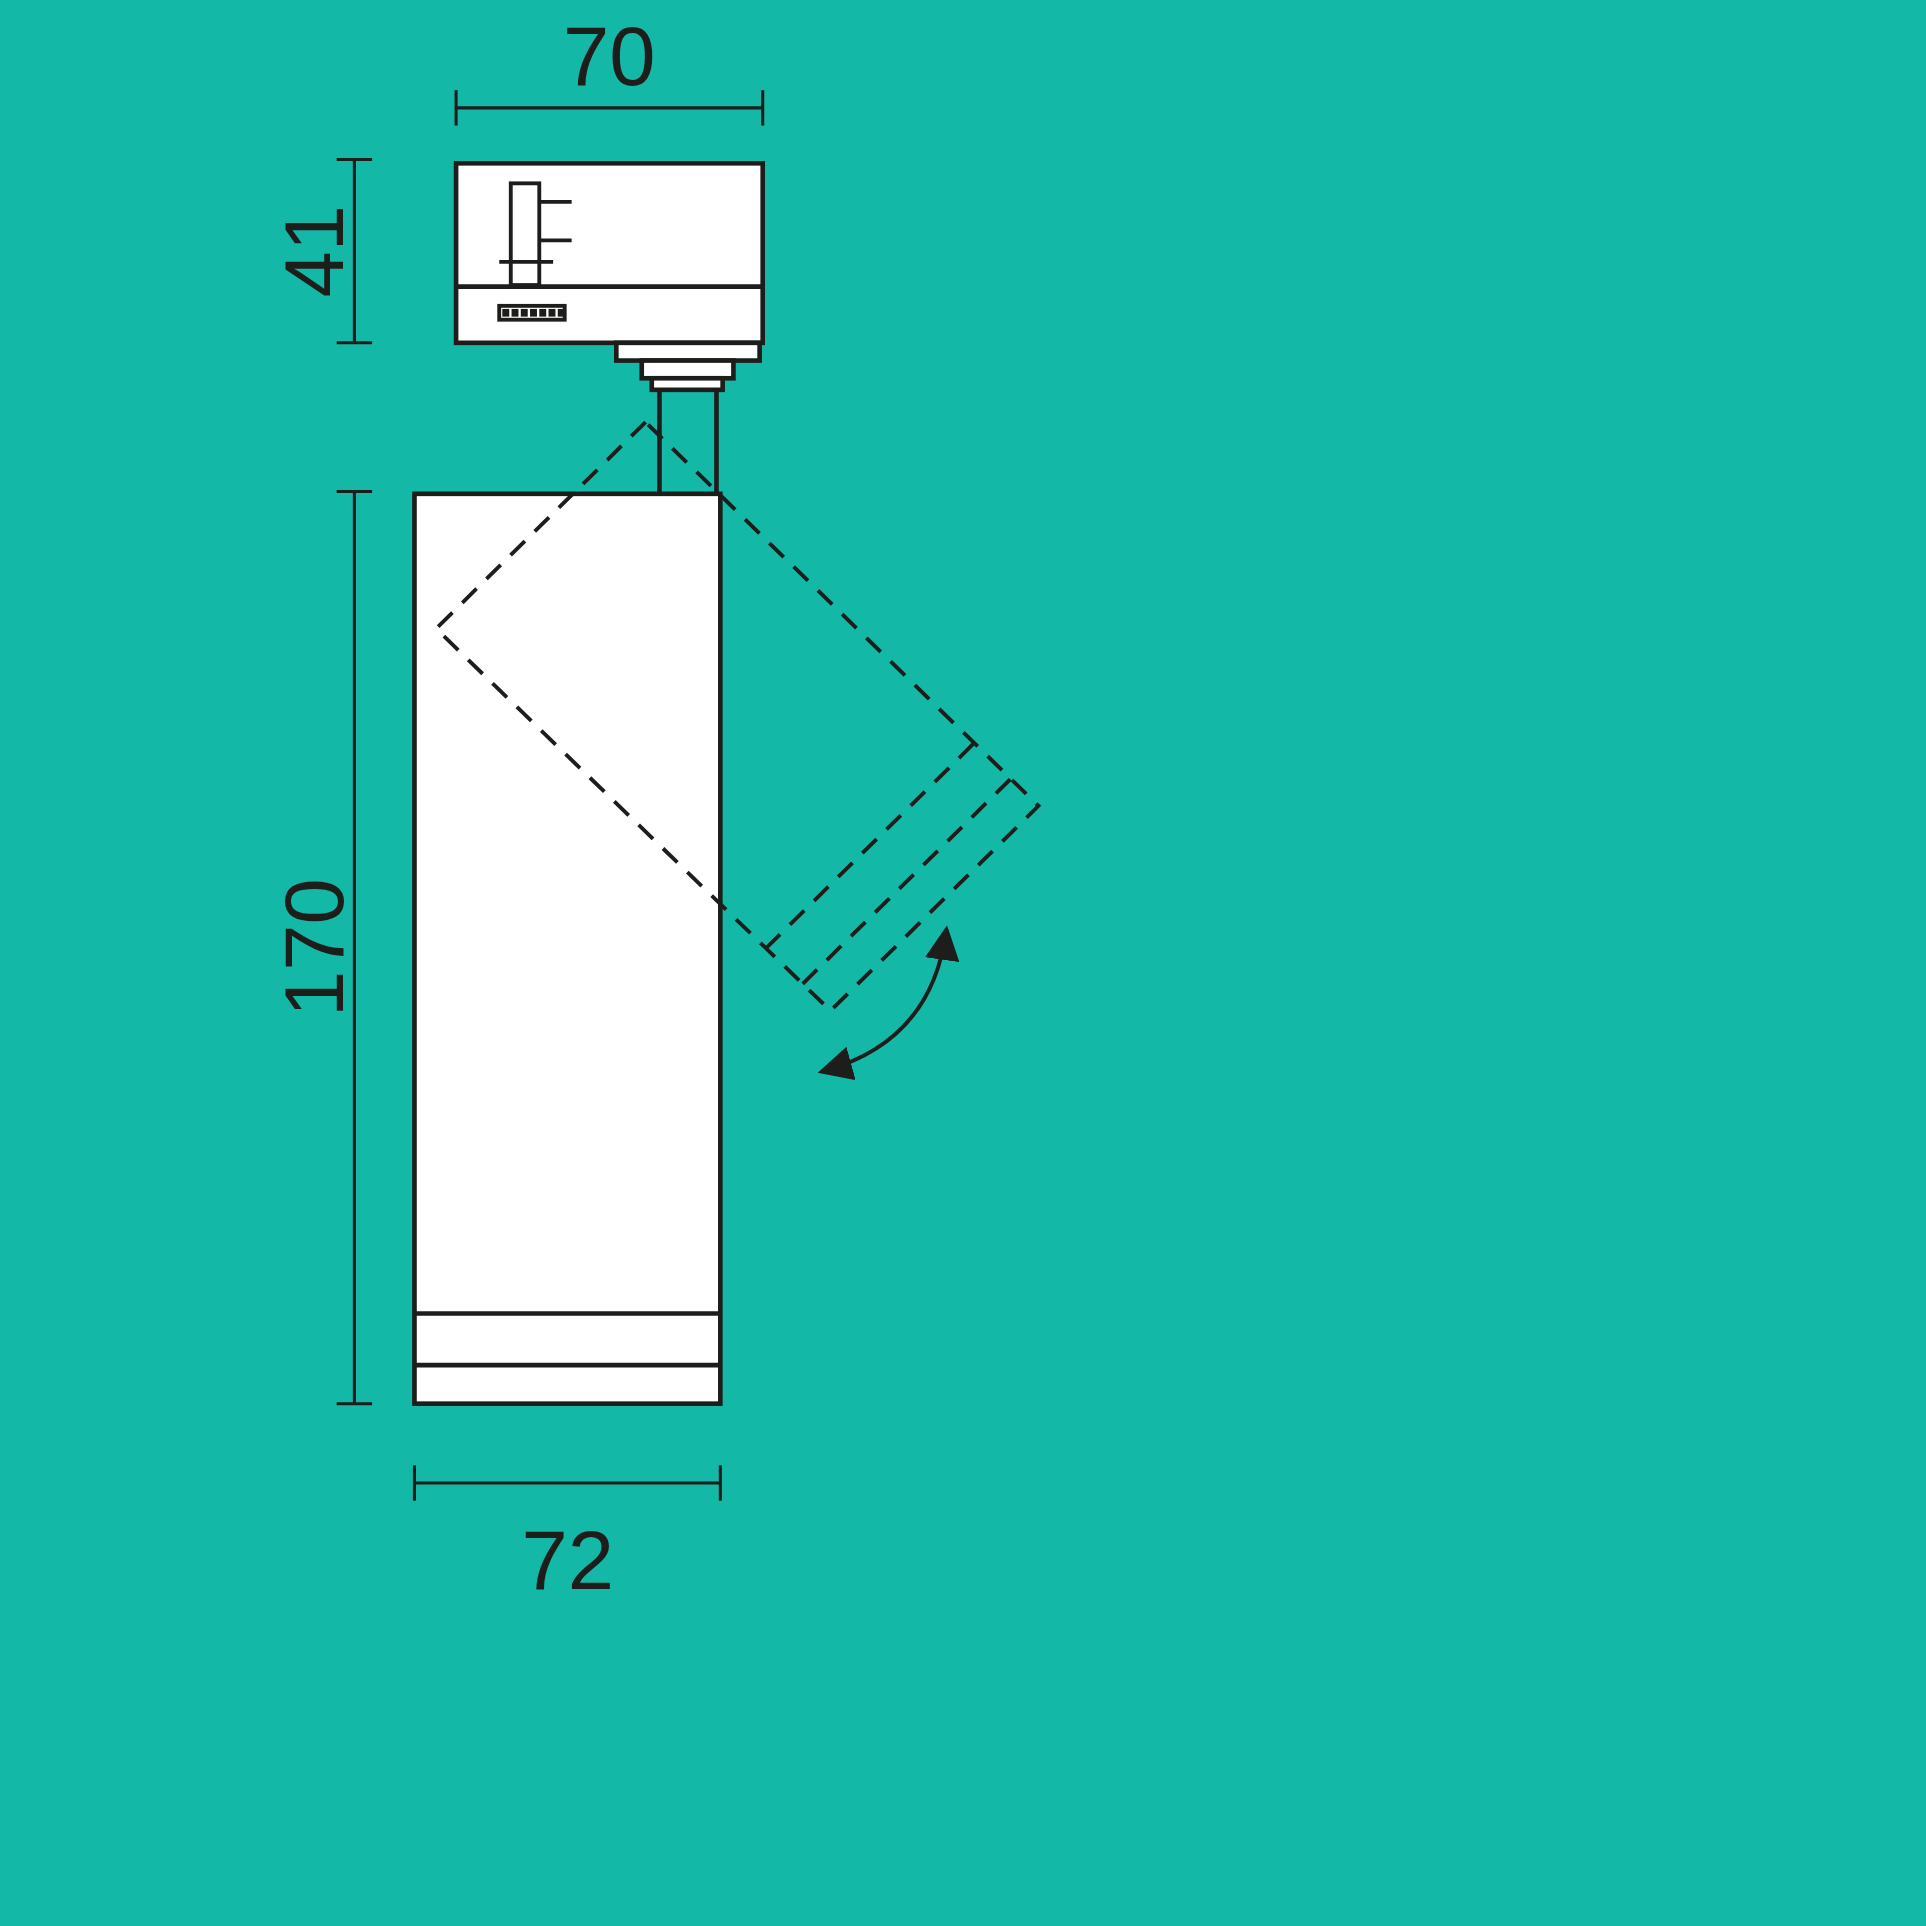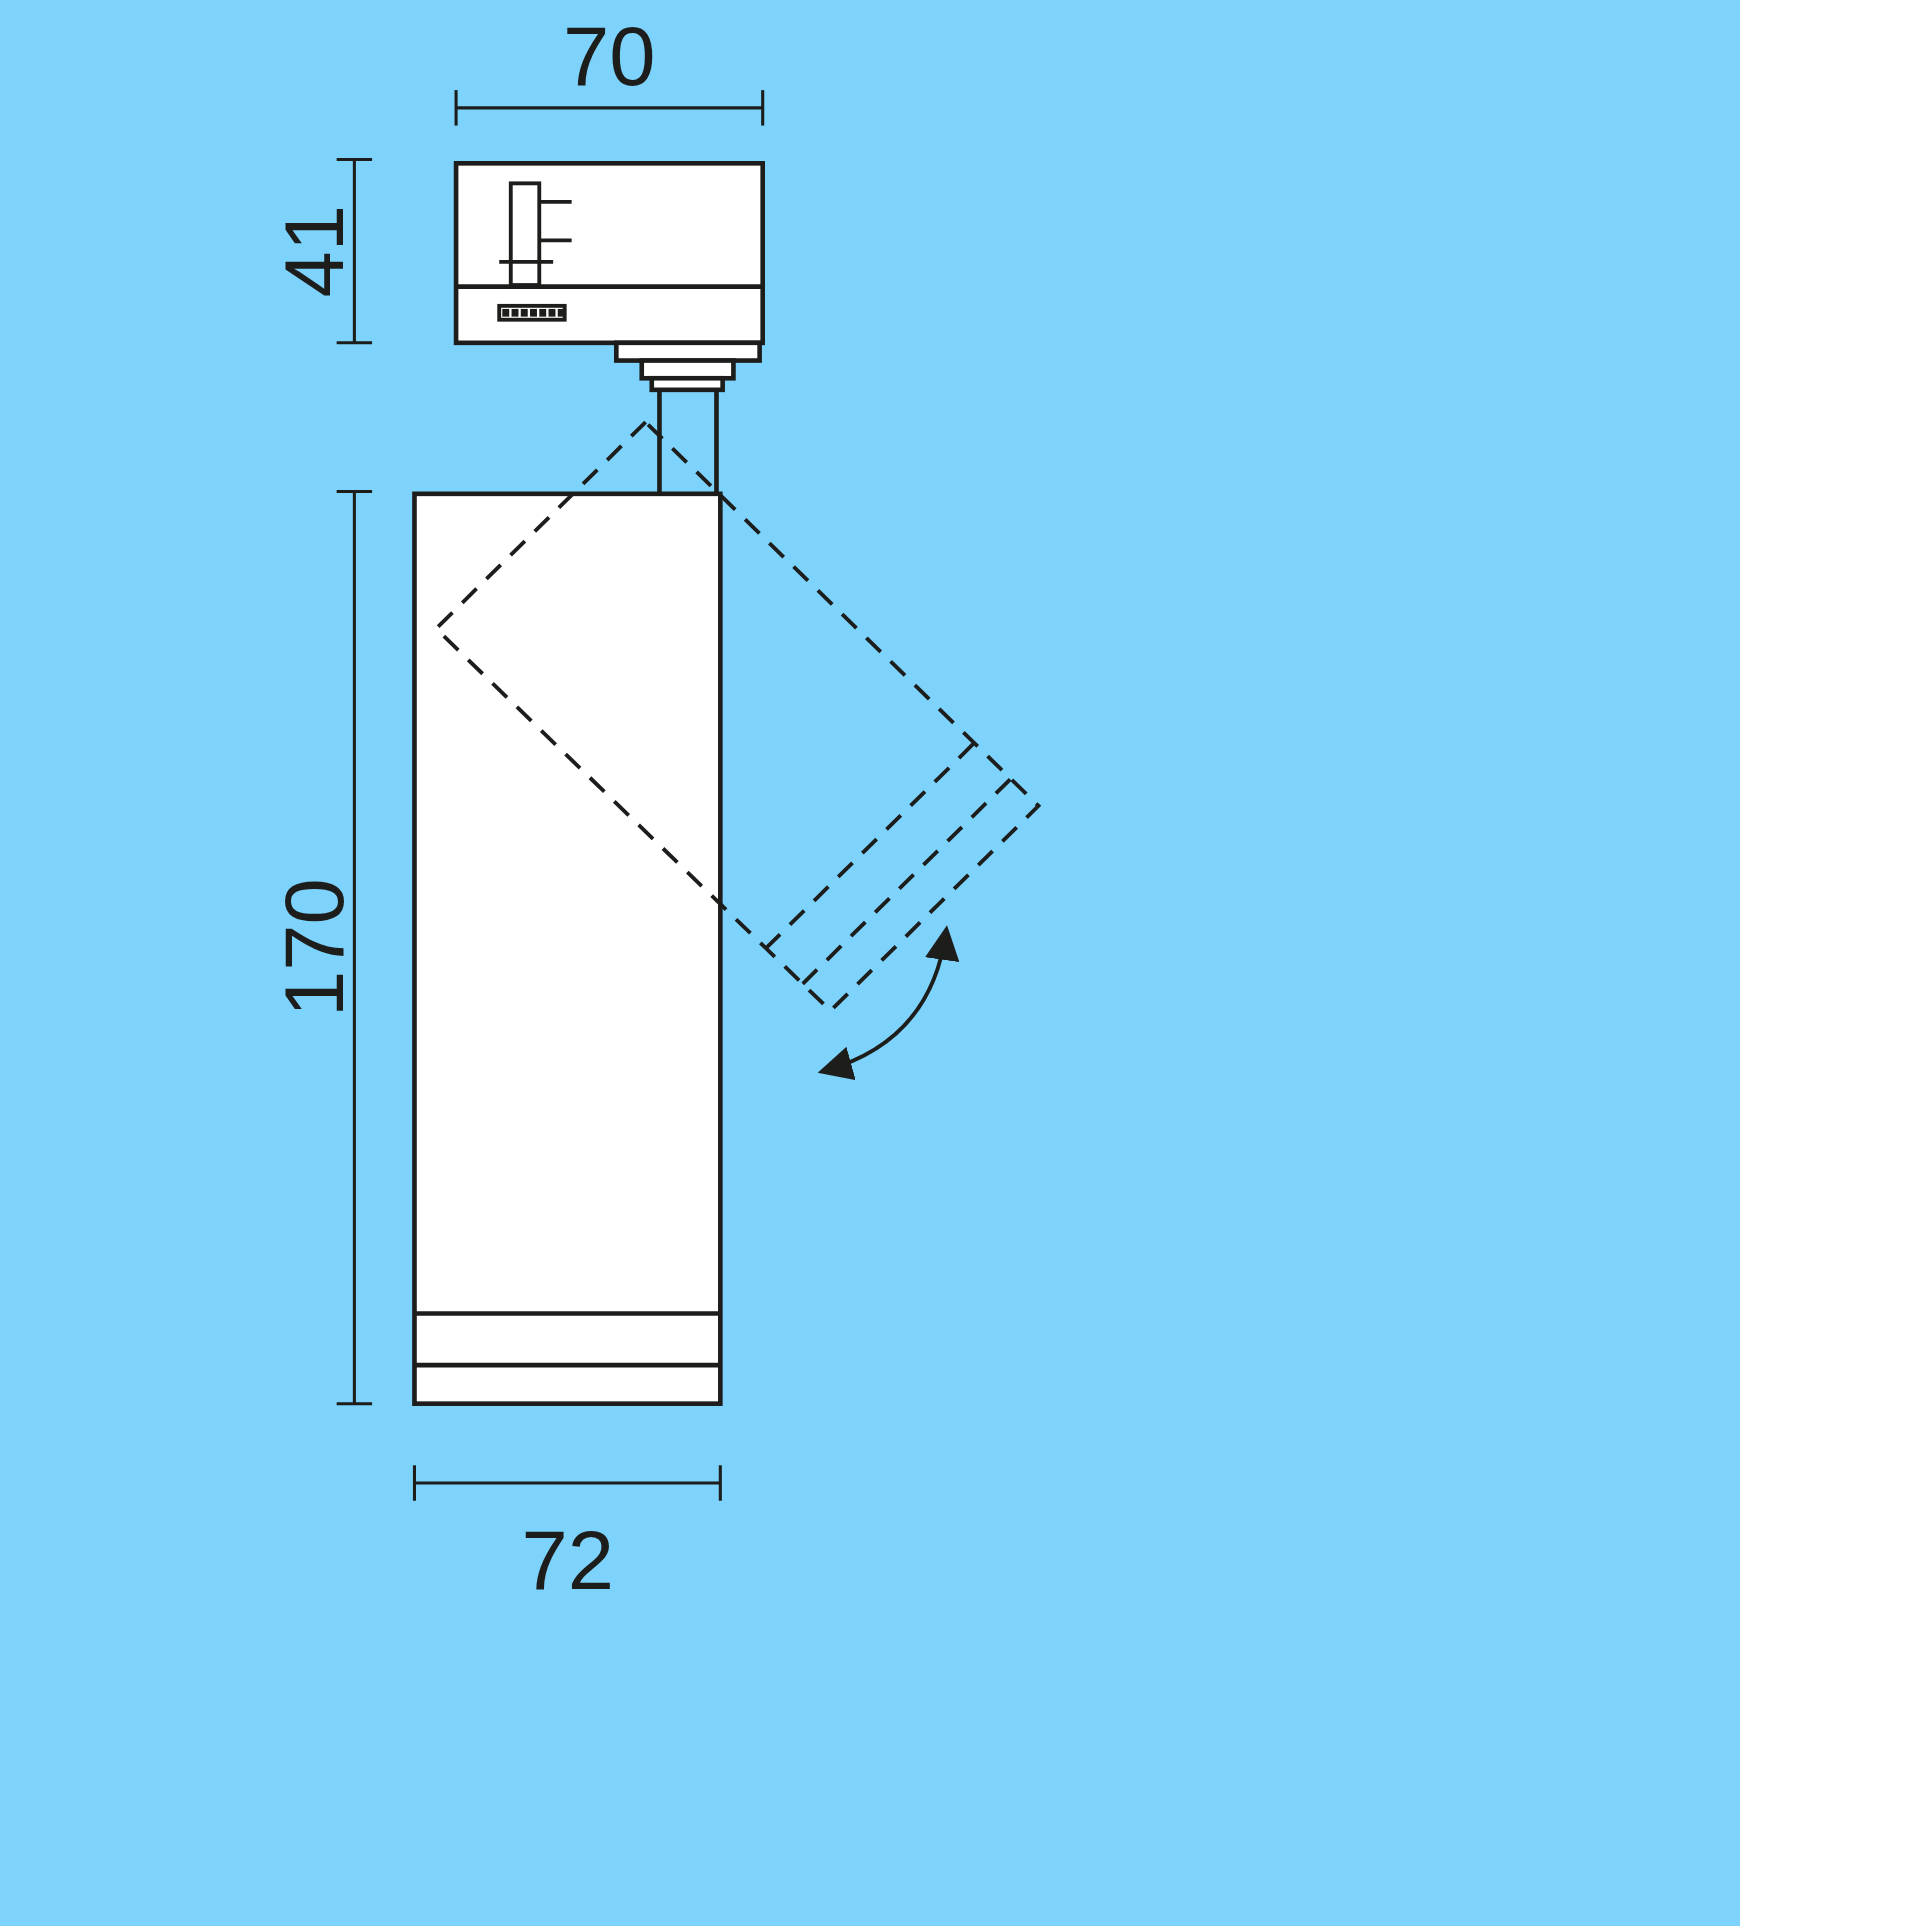--- a/index.html
+++ b/index.html
@@ -5,23 +5,23 @@
   html, body {
     margin: 0;
     padding: 0;
     background: #ffffff;
     width: 1926px;
     height: 1926px;
     font-family: "Liberation Sans", sans-serif;
   }
   .stage {
     position: relative;
-    width: 1740px;
+    width: 1926px;
     height: 1926px;
-    background: #7dd3fc;
+    background: #14b8a6;
     overflow: hidden;
   }
   svg { display: block; }
   .outline {
     fill: #ffffff;
     stroke: #1d1d1b;
     stroke-width: 6;
     stroke-linejoin: miter;
   }
   .stroke-only {

